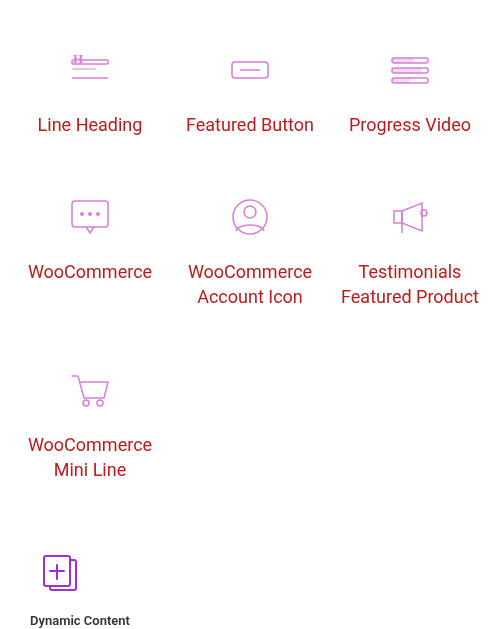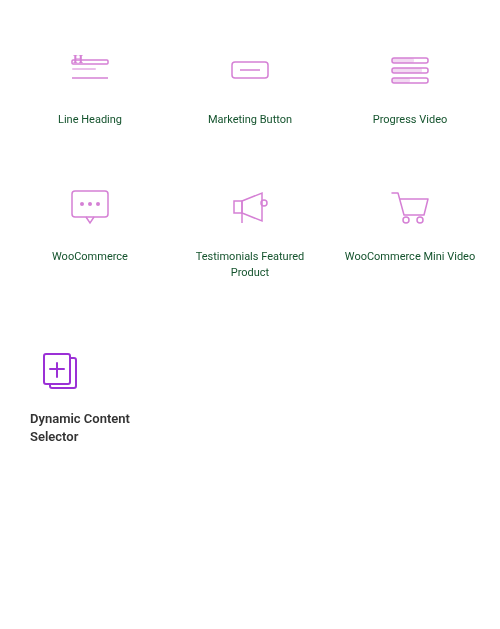--- a/index.html
+++ b/index.html
@@ -41,22 +41,22 @@
       justify-content: center;
       margin-bottom: 12px;
     }
 
     .icon-wrap svg {
       width: 48px;
       height: 48px;
     }
 
     .item-label {
-      font-size: 11px;
-      color: #14532d;
+      font-size: 18px;
+      color: #b91c1c;
       line-height: 1.4;
     }
 
     .bottom-section {
       padding: 10px 2px 30px 30px;
     }
 
     .bottom-item {
       display: flex;
       flex-direction: column;
@@ -94,21 +94,21 @@
     <span class="item-label">Line Heading</span>
   </div>
 
   <div class="grid-item">
     <div class="icon-wrap">
       <svg viewBox="0 0 48 48" fill="none" xmlns="http://www.w3.org/2000/svg">
         <rect x="6" y="16" width="36" height="16" rx="3" stroke="#d580d5" stroke-width="1.5" fill="none"></rect>
         <line x1="14" y1="24" x2="34" y2="24" stroke="#d580d5" stroke-width="1.5"></line>
       </svg>
     </div>
-    <span class="item-label">Marketing Button</span>
+    <span class="item-label">Featured Button</span>
   </div>
 
   <div class="grid-item">
     <div class="icon-wrap">
       <svg viewBox="0 0 48 48" fill="none" xmlns="http://www.w3.org/2000/svg">
         <rect x="6" y="12" width="36" height="5" rx="2" stroke="#d580d5" stroke-width="1.5" fill="none"></rect>
         <rect x="6" y="12" width="22" height="5" rx="2" fill="#d580d5" opacity="0.3"></rect>
         <rect x="6" y="22" width="36" height="5" rx="2" stroke="#d580d5" stroke-width="1.5" fill="none"></rect>
         <rect x="6" y="22" width="30" height="5" rx="2" fill="#d580d5" opacity="0.3"></rect>
         <rect x="6" y="32" width="36" height="5" rx="2" stroke="#d580d5" stroke-width="1.5" fill="none"></rect>
@@ -126,20 +126,30 @@
         <circle cx="16" cy="21" r="2" fill="#d580d5"></circle>
         <circle cx="24" cy="21" r="2" fill="#d580d5"></circle>
         <circle cx="32" cy="21" r="2" fill="#d580d5"></circle>
         <path d="M20 34 L24 40 L28 34" stroke="#d580d5" stroke-width="1.5" fill="none"></path>
       </svg>
     </div>
     <span class="item-label">WooCommerce</span>
   </div>
 
 
+  <div class="grid-item">
+    <div class="icon-wrap">
+      <svg viewBox="0 0 48 48" fill="none" xmlns="http://www.w3.org/2000/svg">
+        <circle cx="24" cy="24" r="17" stroke="#d580d5" stroke-width="1.5" fill="none"></circle>
+        <circle cx="24" cy="19" r="6" stroke="#d580d5" stroke-width="1.5" fill="none"></circle>
+        <path d="M10 38 C12 30 36 30 38 38" stroke="#d580d5" stroke-width="1.5" fill="none"></path>
+      </svg>
+    </div>
+    <span class="item-label">WooCommerce Account Icon</span>
+  </div>
 
   <div class="grid-item">
     <div class="icon-wrap">
       <svg viewBox="0 0 48 48" fill="none" xmlns="http://www.w3.org/2000/svg">
 
         <path d="M8 18 L8 30 L16 30 L16 18 Z" stroke="#d580d5" stroke-width="1.5" fill="none"></path>
         <path d="M16 18 L36 10 L36 38 L16 30 Z" stroke="#d580d5" stroke-width="1.5" fill="none"></path>
         <path d="M16 30 L16 40" stroke="#d580d5" stroke-width="1.5"></path>
         <circle cx="38" cy="20" r="3" stroke="#d580d5" stroke-width="1.5" fill="none"></circle>
       </svg>
@@ -148,21 +158,21 @@
   </div>
 
   <div class="grid-item">
     <div class="icon-wrap">
       <svg viewBox="0 0 48 48" fill="none" xmlns="http://www.w3.org/2000/svg">
         <path d="M6 10 L12 10 L18 32 L38 32 L42 16 L14 16" stroke="#d580d5" stroke-width="1.5" fill="none" stroke-linecap="round" stroke-linejoin="round"></path>
         <circle cx="20" cy="37" r="3" stroke="#d580d5" stroke-width="1.5" fill="none"></circle>
         <circle cx="34" cy="37" r="3" stroke="#d580d5" stroke-width="1.5" fill="none"></circle>
       </svg>
     </div>
-    <span class="item-label">WooCommerce Mini Video</span>
+    <span class="item-label">WooCommerce Mini Line</span>
   </div>
 
 </div>
 
 <div class="bottom-section">
   <div class="bottom-item">
     <div class="icon-wrap">
       <svg viewBox="0 0 48 48" fill="none" xmlns="http://www.w3.org/2000/svg">
 
         <rect x="14" y="12" width="26" height="30" rx="2" stroke="#9b30d6" stroke-width="2" fill="none"></rect>

